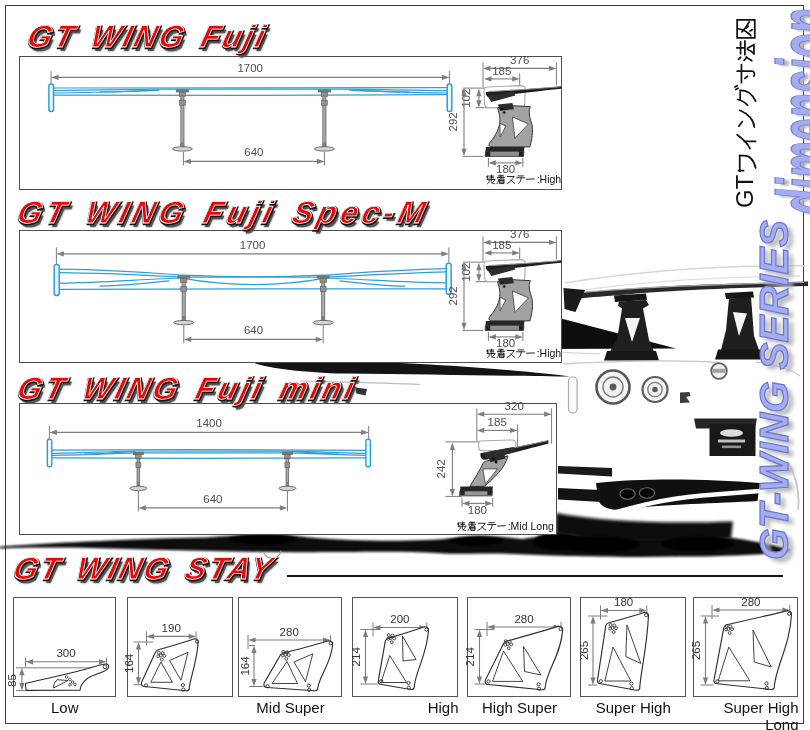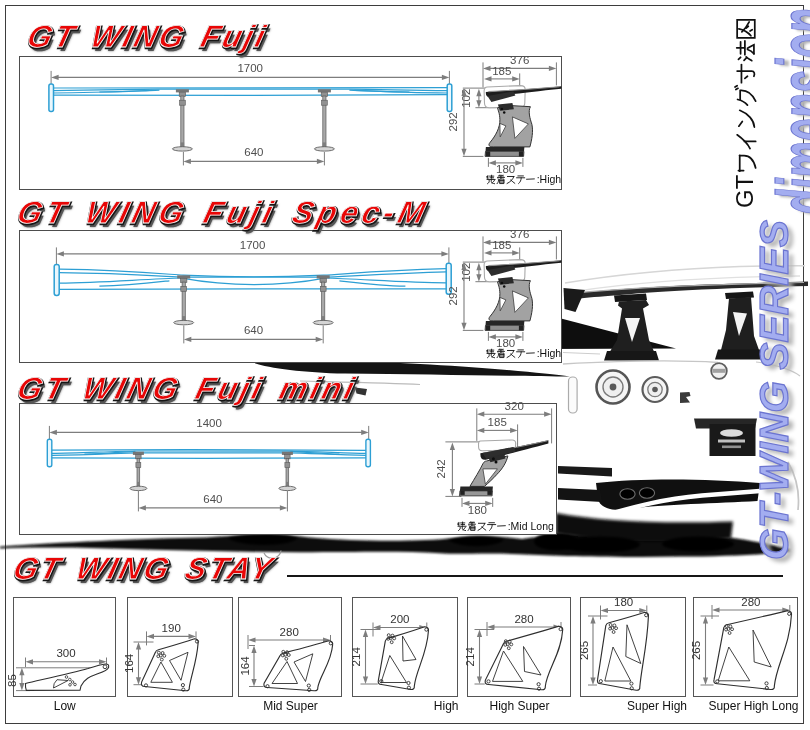--- a/index.html
+++ b/index.html
@@ -6,21 +6,21 @@
 .frame{position:absolute;left:5px;top:5px;width:797px;height:717px;border:1.4px solid #3d3d3d;z-index:0;}
 .bx{position:absolute;background:#fff;border:1.6px solid #4d4d4d;z-index:2;}
 .rt{position:absolute;z-index:5;font-style:italic;font-weight:bold;transform:skewX(-14deg);white-space:nowrap;}
 .rt .sh{position:absolute;left:3.6px;top:3.8px;color:#565656;text-shadow:0 0 2.2px #686868;}
 .rt .bk{position:absolute;left:0.8px;top:1px;color:#161616;-webkit-text-stroke:2.4px #161616;}
 .rt .fg{position:relative;color:#e80606;-webkit-text-stroke:0.8px #fff;}
 .vblue{position:absolute;z-index:4;font-style:italic;font-weight:bold;color:#a3adf0;
  -webkit-text-stroke:1.15px #6b74d0;white-space:nowrap;transform-origin:0 0;
  text-shadow:-4px 5px 4px #b4b4b4;}
 .hline{position:absolute;z-index:5;background:#161616;}
-.lbl{position:absolute;z-index:3;font-size:12px;color:#111;text-align:center;}
+.lbl{position:absolute;z-index:3;font-size:15px;color:#111;text-align:center;}
 svg{position:absolute;overflow:visible;}
 svg text{font-family:"Liberation Sans", sans-serif;}
 </style></head><body>
 <div id="pg">
     <div class="frame"></div>
     <svg style="position:absolute;left:0;top:0;z-index:1" width="810" height="730" viewBox="0 0 810 730">
       <defs>
         <filter id="bl1" x="-20%" y="-50%" width="140%" height="220%">
           <feGaussianBlur stdDeviation="1.4"></feGaussianBlur>
         </filter>
@@ -478,21 +478,21 @@
     <div class="lbl" style="left:12.5px;top:698.5px;width:104.5px;">Low</div>
     <div class="bx" style="left:126.5px;top:596.5px;width:104.5px;height:98px;border-width:1.3px;border-color:#555;"></div>
     <div class="lbl" style="left:126.5px;top:663px;width:107.5px;">Mid</div>
     <div class="bx" style="left:238px;top:596.5px;width:102px;height:98px;border-width:1.3px;border-color:#555;"></div>
     <div class="lbl" style="left:238px;top:698.5px;width:105px;">Mid Super</div>
     <div class="bx" style="left:352px;top:596.5px;width:103.5px;height:98px;border-width:1.3px;border-color:#555;"></div>
     <div class="lbl" style="left:352px;top:698.5px;width:106.5px;text-align:right;">High</div>
     <div class="bx" style="left:467px;top:596.5px;width:102px;height:98px;border-width:1.3px;border-color:#555;"></div>
     <div class="lbl" style="left:467px;top:698.5px;width:105px;">High Super</div>
     <div class="bx" style="left:579.5px;top:596.5px;width:104.5px;height:98px;border-width:1.3px;border-color:#555;"></div>
-    <div class="lbl" style="left:579.5px;top:698.5px;width:107.5px;text-align:right;">Super High</div>
+    <div class="lbl" style="left:579.5px;top:698.5px;width:107.5px;">Super High</div>
     <div class="bx" style="left:692.5px;top:596.5px;width:103px;height:98px;border-width:1.3px;border-color:#555;"></div>
     <div class="lbl" style="left:692.5px;top:698.5px;width:106px;text-align:right;">Super High Long</div>
     <svg style="left:0;top:0;z-index:3" width="810" height="730" viewBox="0 0 810 730">
       <line x1="16" y1="667.8" x2="108" y2="667.8" stroke="#7d7d7d" stroke-width="1"></line>
       <line x1="16" y1="690.6" x2="30" y2="690.6" stroke="#7d7d7d" stroke-width="1"></line>
       <line x1="25.5" y1="657.5" x2="25.5" y2="667" stroke="#7d7d7d" stroke-width="1"></line>
       <line x1="106.5" y1="657.5" x2="106.5" y2="666" stroke="#7d7d7d" stroke-width="1"></line>
       <line x1="31.5" y1="661.8" x2="100.5" y2="661.8" stroke="#7d7d7d" stroke-width="1.1"></line>
       <polygon points="25.5,661.8 33.0,659.2 33.0,664.4" fill="#7d7d7d"></polygon>
       <polygon points="106.5,661.8 99.0,664.4 99.0,659.2" fill="#7d7d7d"></polygon>

